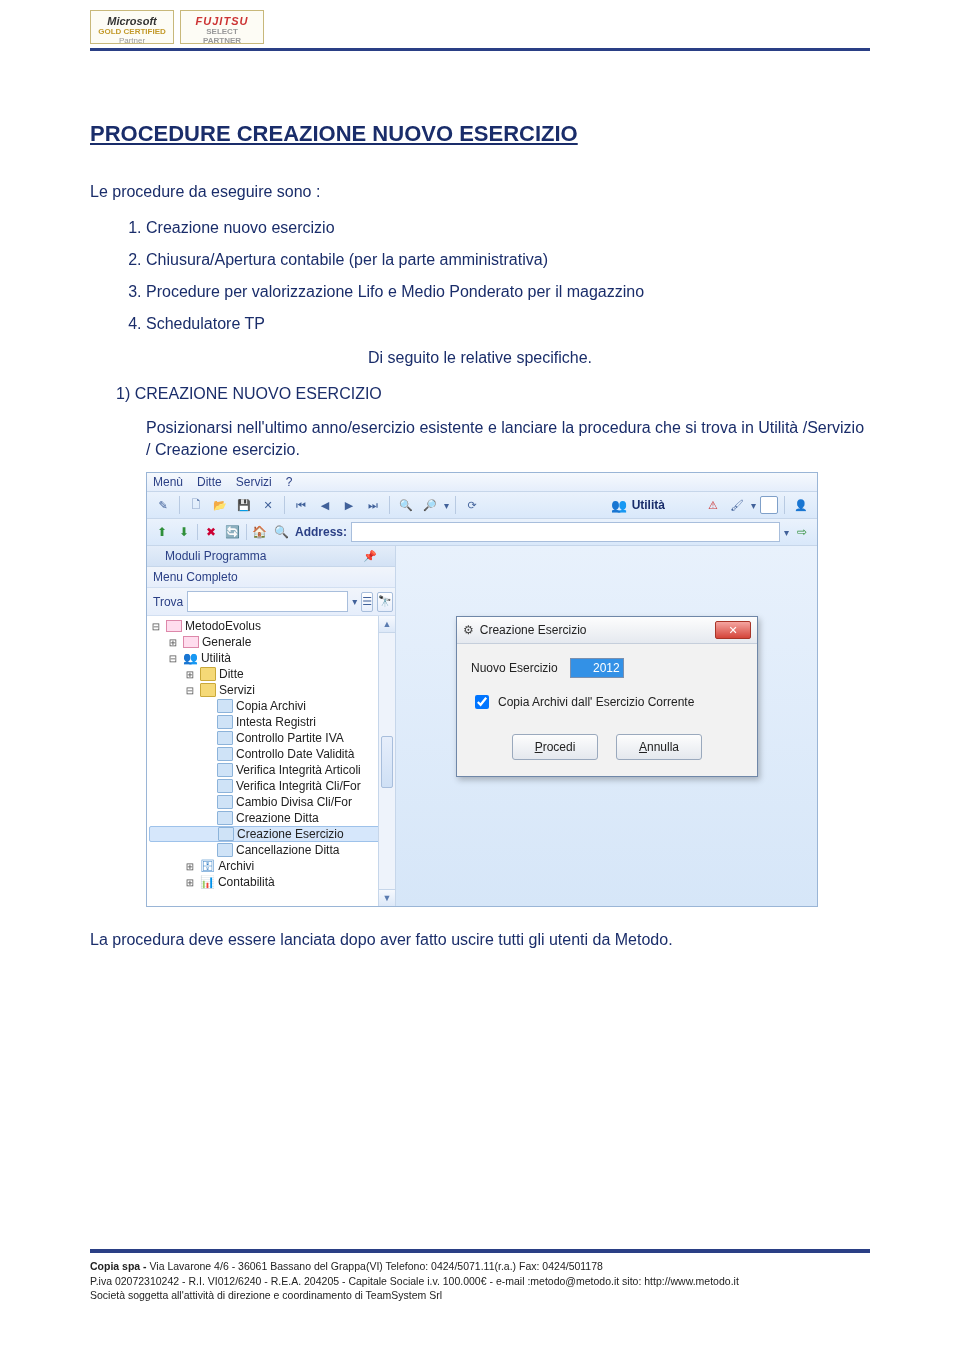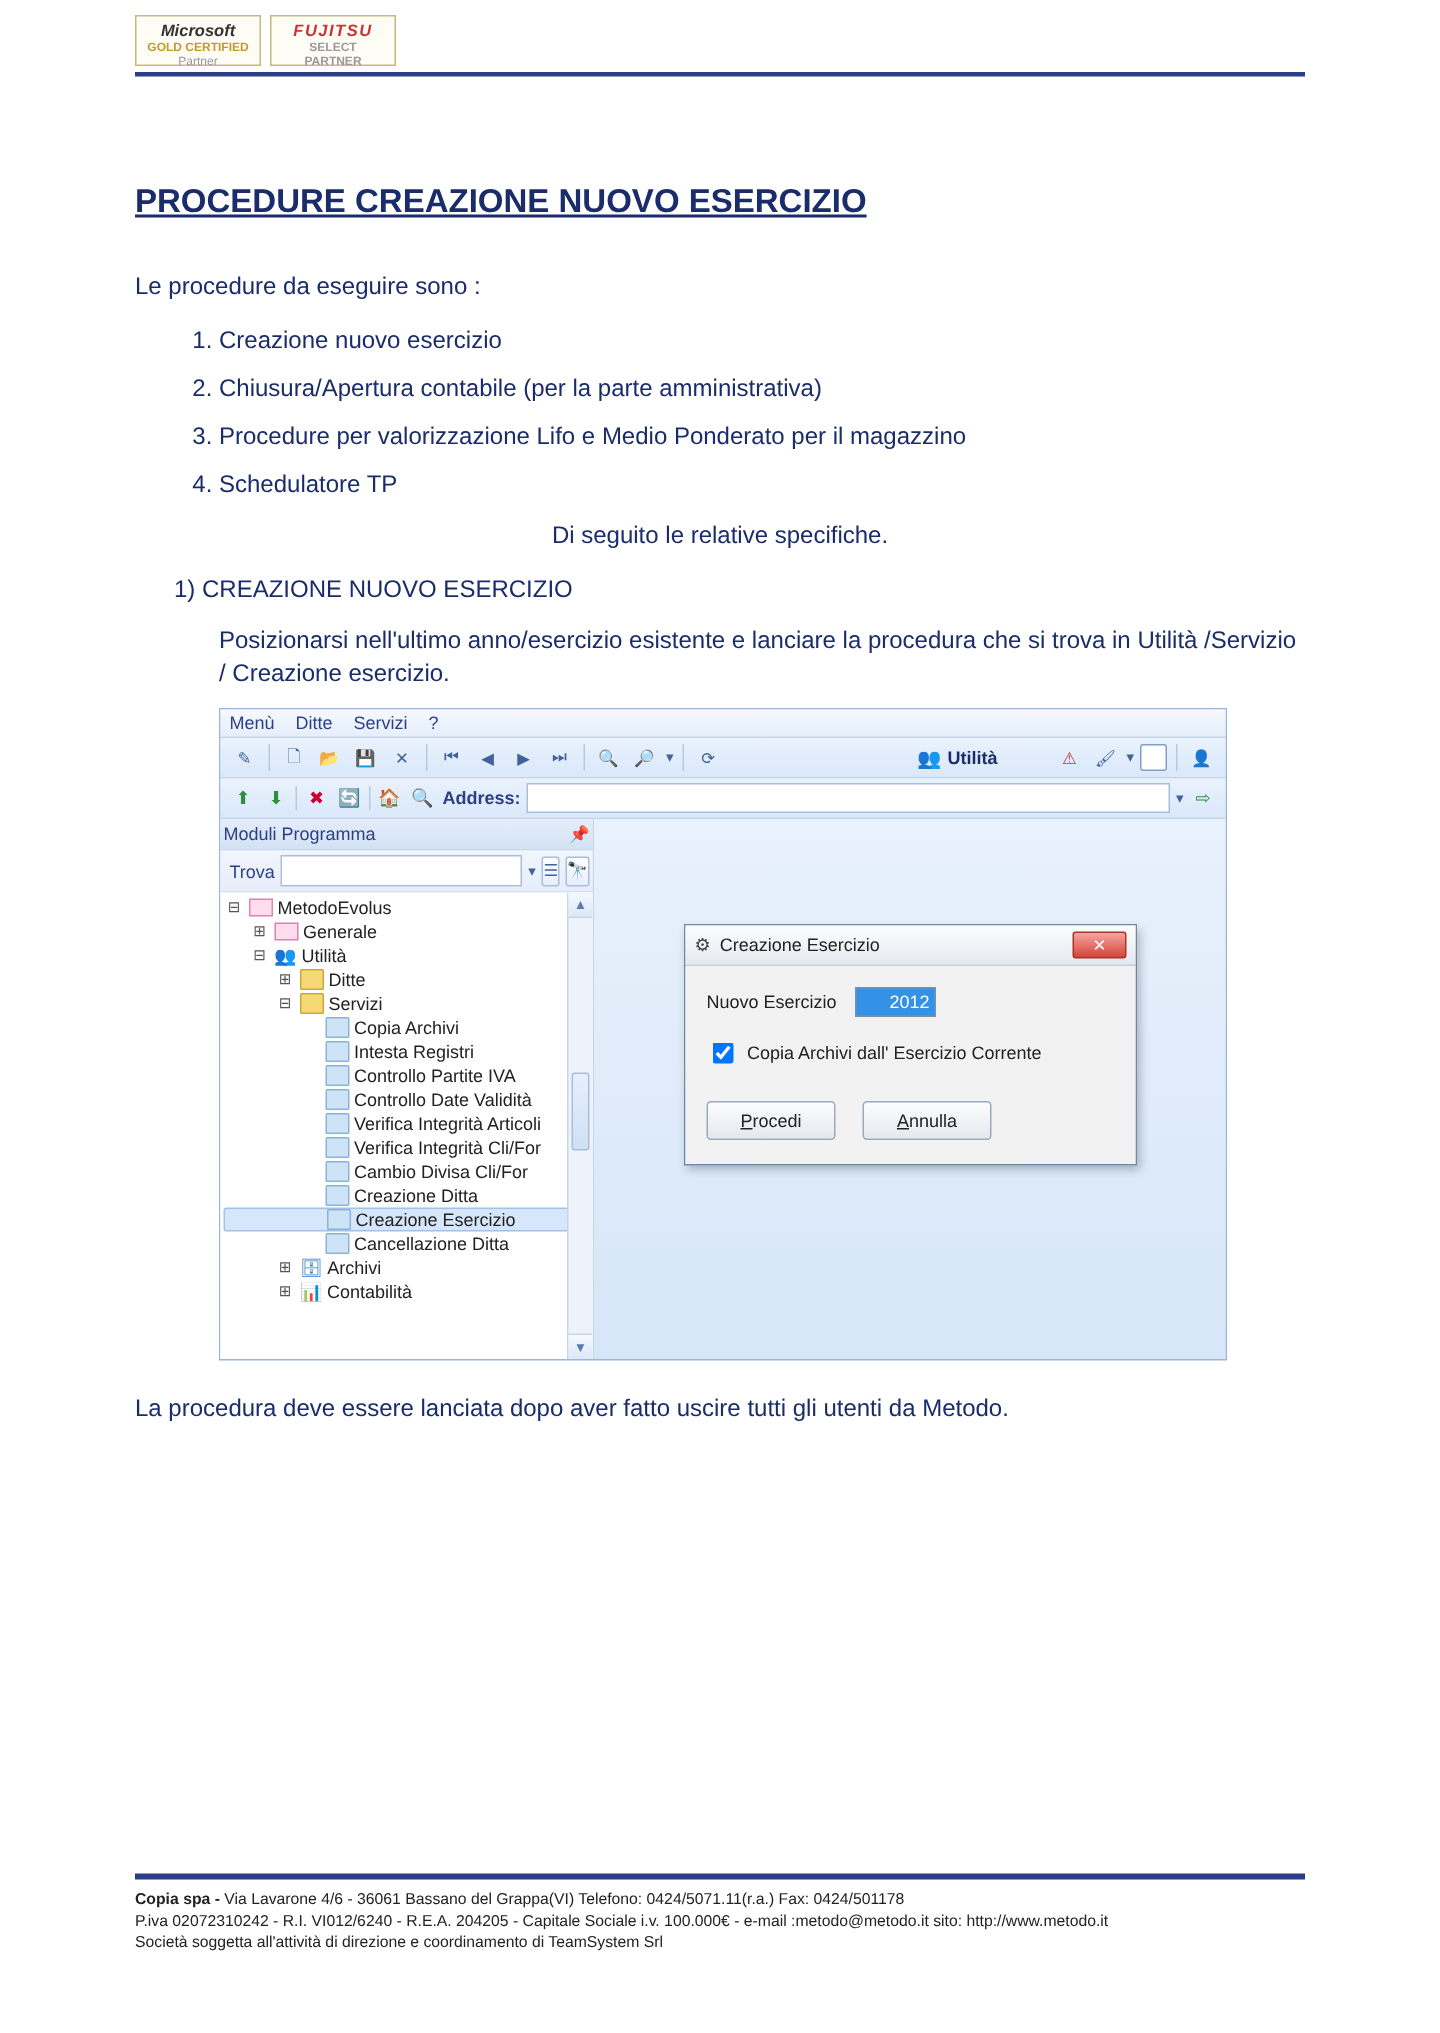--- a/index.html
+++ b/index.html
@@ -179,21 +179,21 @@
   .sidebar {
     width: 248px;
     background: #f4f7fc;
     border-right: 1px solid #c6d6ea;
     display: flex;
     flex-direction: column;
   }
   .sidehead {
     background: linear-gradient(#e4edf9,#d3e2f5);
     border-bottom: 1px solid #c6d6ea;
-    padding: 3px 2px;
+    padding: 3px 18px;
     color: #2a3f85;
     font-size: 12px;
     display:flex; align-items:center; justify-content:space-between;
   }
   .sidehead .pin{font-size:11px;color:#5a7bb0;}
   .siderow {
     background: linear-gradient(#f1f5fb,#e6eefb);
     border-bottom: 1px solid #d2dff1;
     padding: 3px 6px;
     color: #2a3f85;
@@ -283,21 +283,21 @@
     height: 18px;
     border: 1px solid #7a90b0;
     background: #3391e6;
     color: #fff;
     text-align: right;
     padding: 0 3px;
     font-size: 12px;
   }
   .chkrow { display:flex; align-items:center; gap:6px; margin-bottom:22px;}
   .chkrow input { width:14px;height:14px;}
-  .dlg-btns { display:flex; gap:18px; justify-content:flex-start; margin-bottom:4px;}
+  .dlg-btns { display:flex; gap:18px; justify-content:center; margin-bottom:4px;}
   .winbtn {
     min-width: 84px;
     height: 24px;
     background: linear-gradient(#fdfdfd,#e4e8ee);
     border: 1px solid #9aa9bd;
     border-radius: 3px;
     font-size: 12px;
     color: #222;
     display:flex;align-items:center;justify-content:center;
   }
@@ -407,20 +407,23 @@
       <span style="color:#41619a;font-size:10px;">▾</span>
       <div class="tbtn">⇨</div>
     </div>
 
     <div class="mainarea">
 
       <div class="sidebar">
         <div class="sidehead">
           <span>Moduli Programma</span>
           <span class="pin">📌</span>
+        </div>
+        <div class="siderow">
+          <span>Menu Completo</span>
         </div>
         <div class="siderow">
           <span>Trova</span>
           <input type="text" style="">
           <span style="color:#41619a;font-size:10px;">▾</span>
           <div class="btn">☰</div>
           <div class="btn">🔭</div>
         </div>
         <div class="tree">
           <div class="tree-inner">

